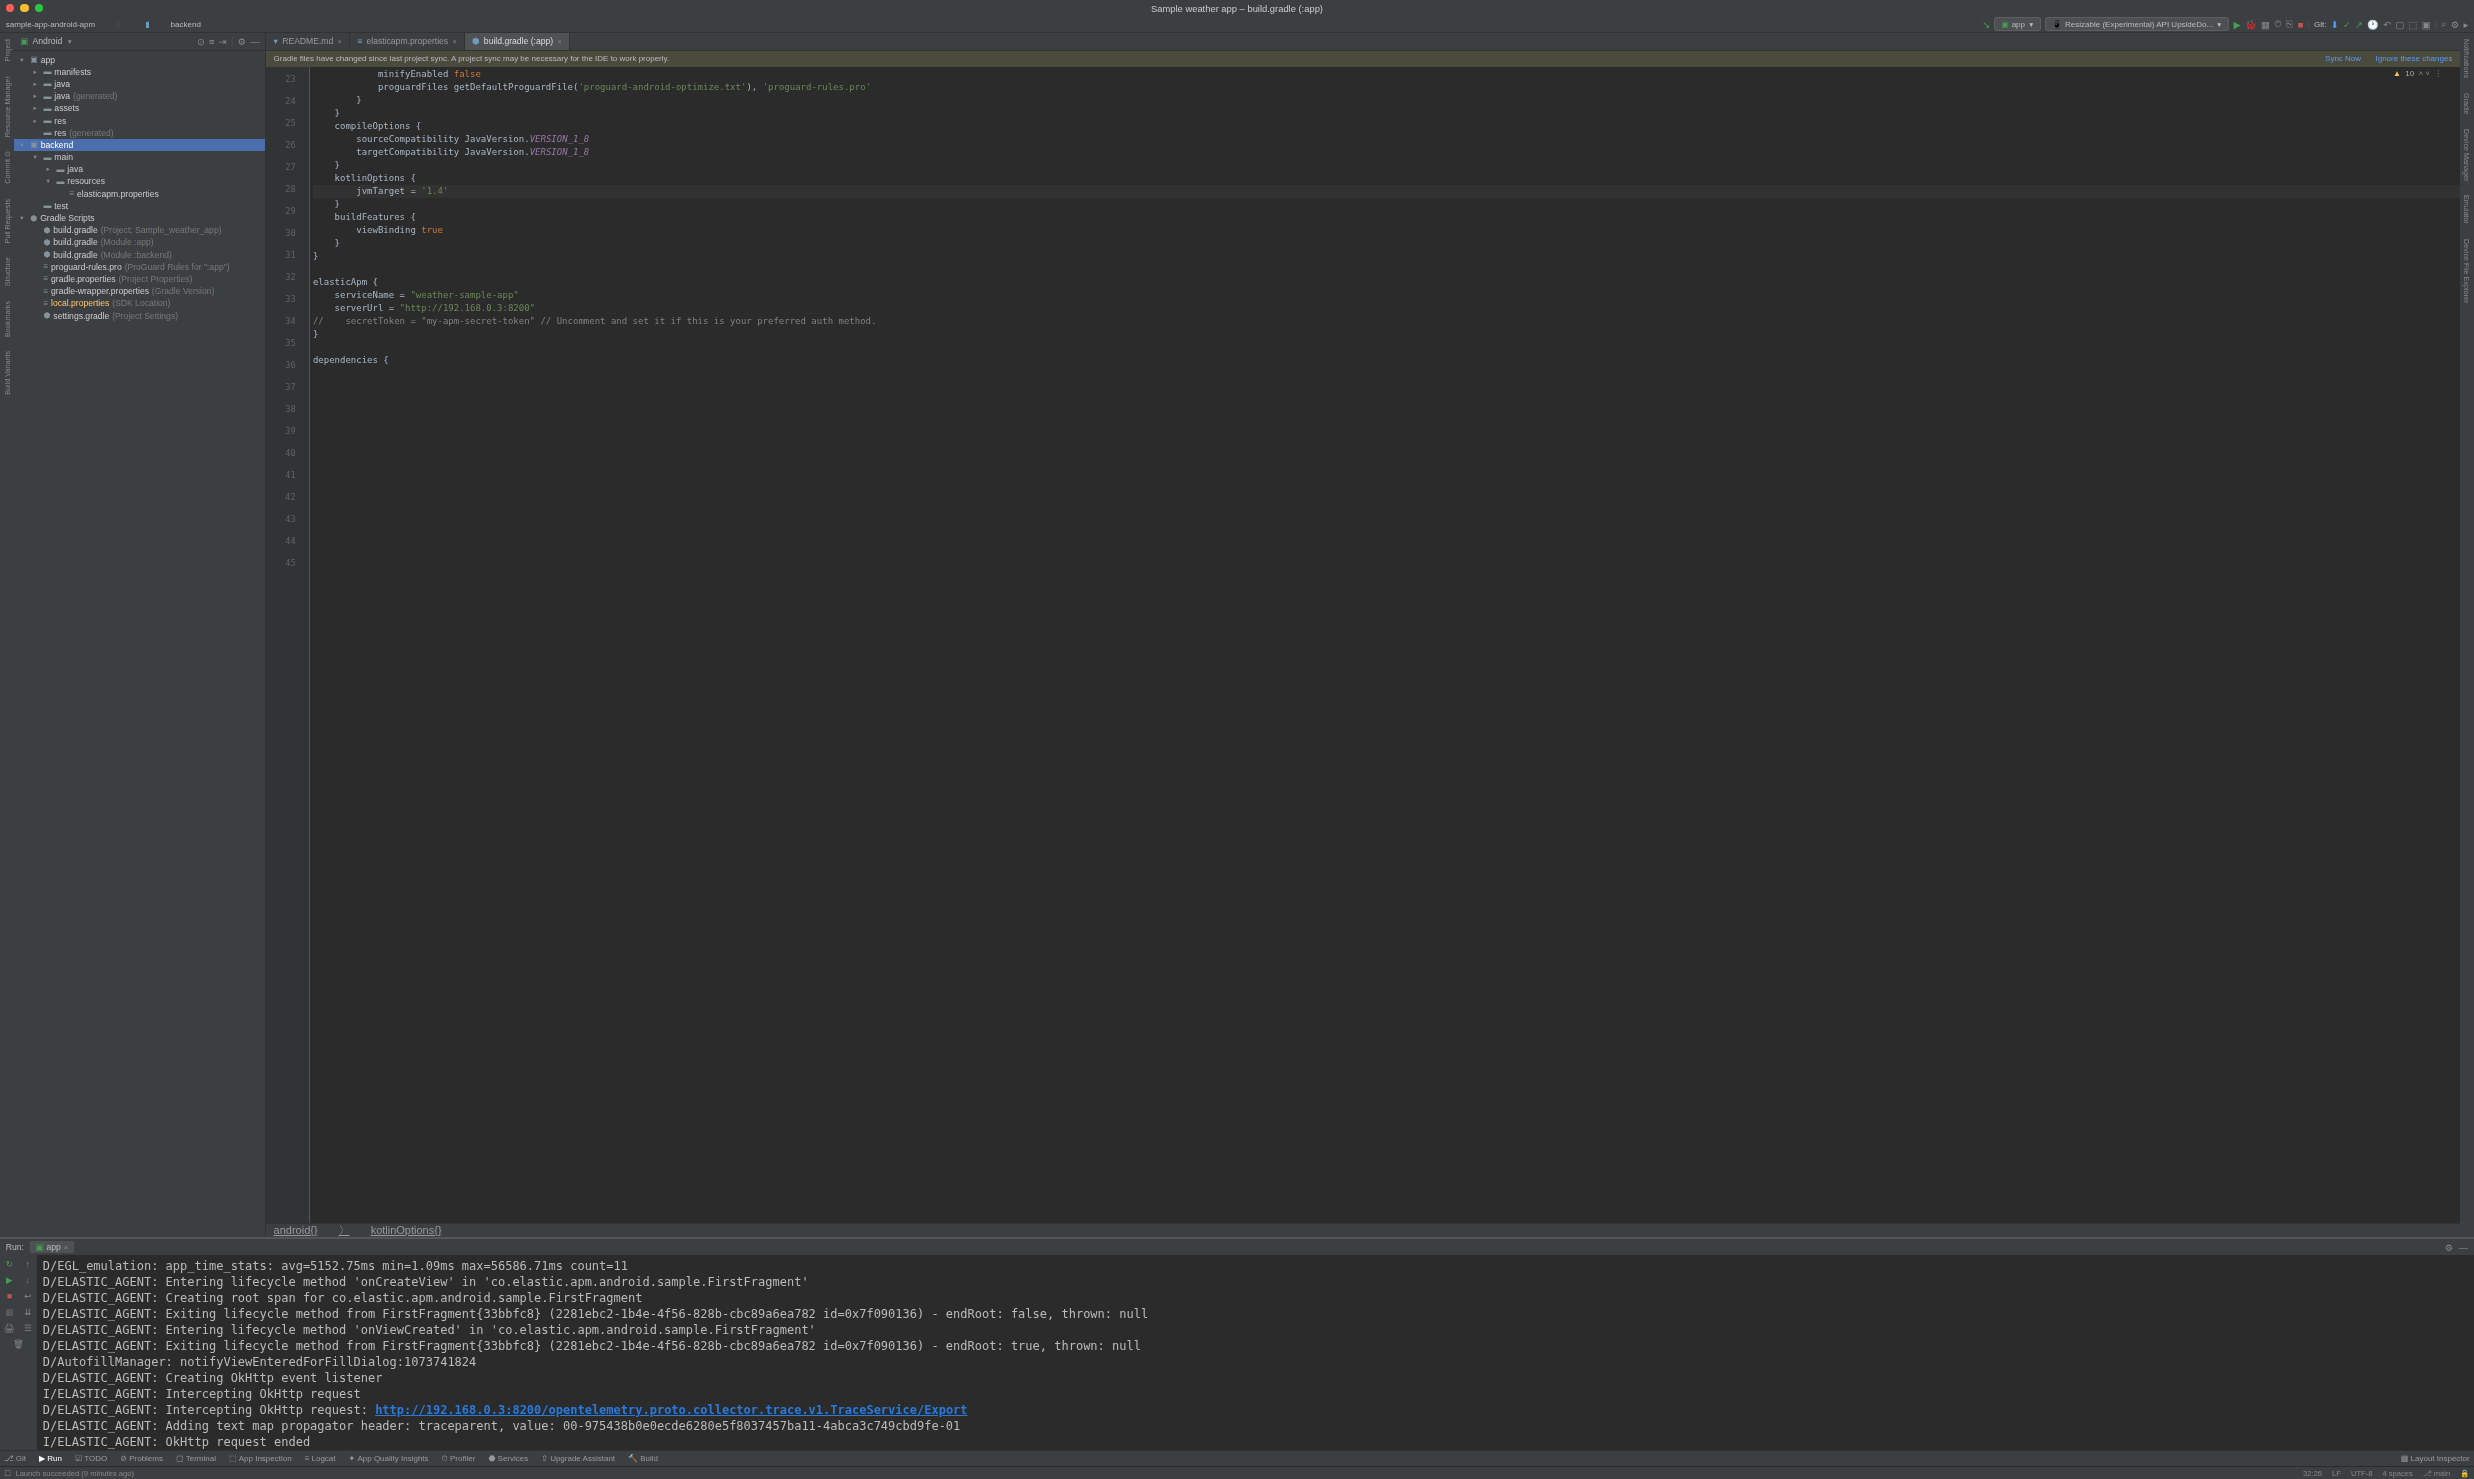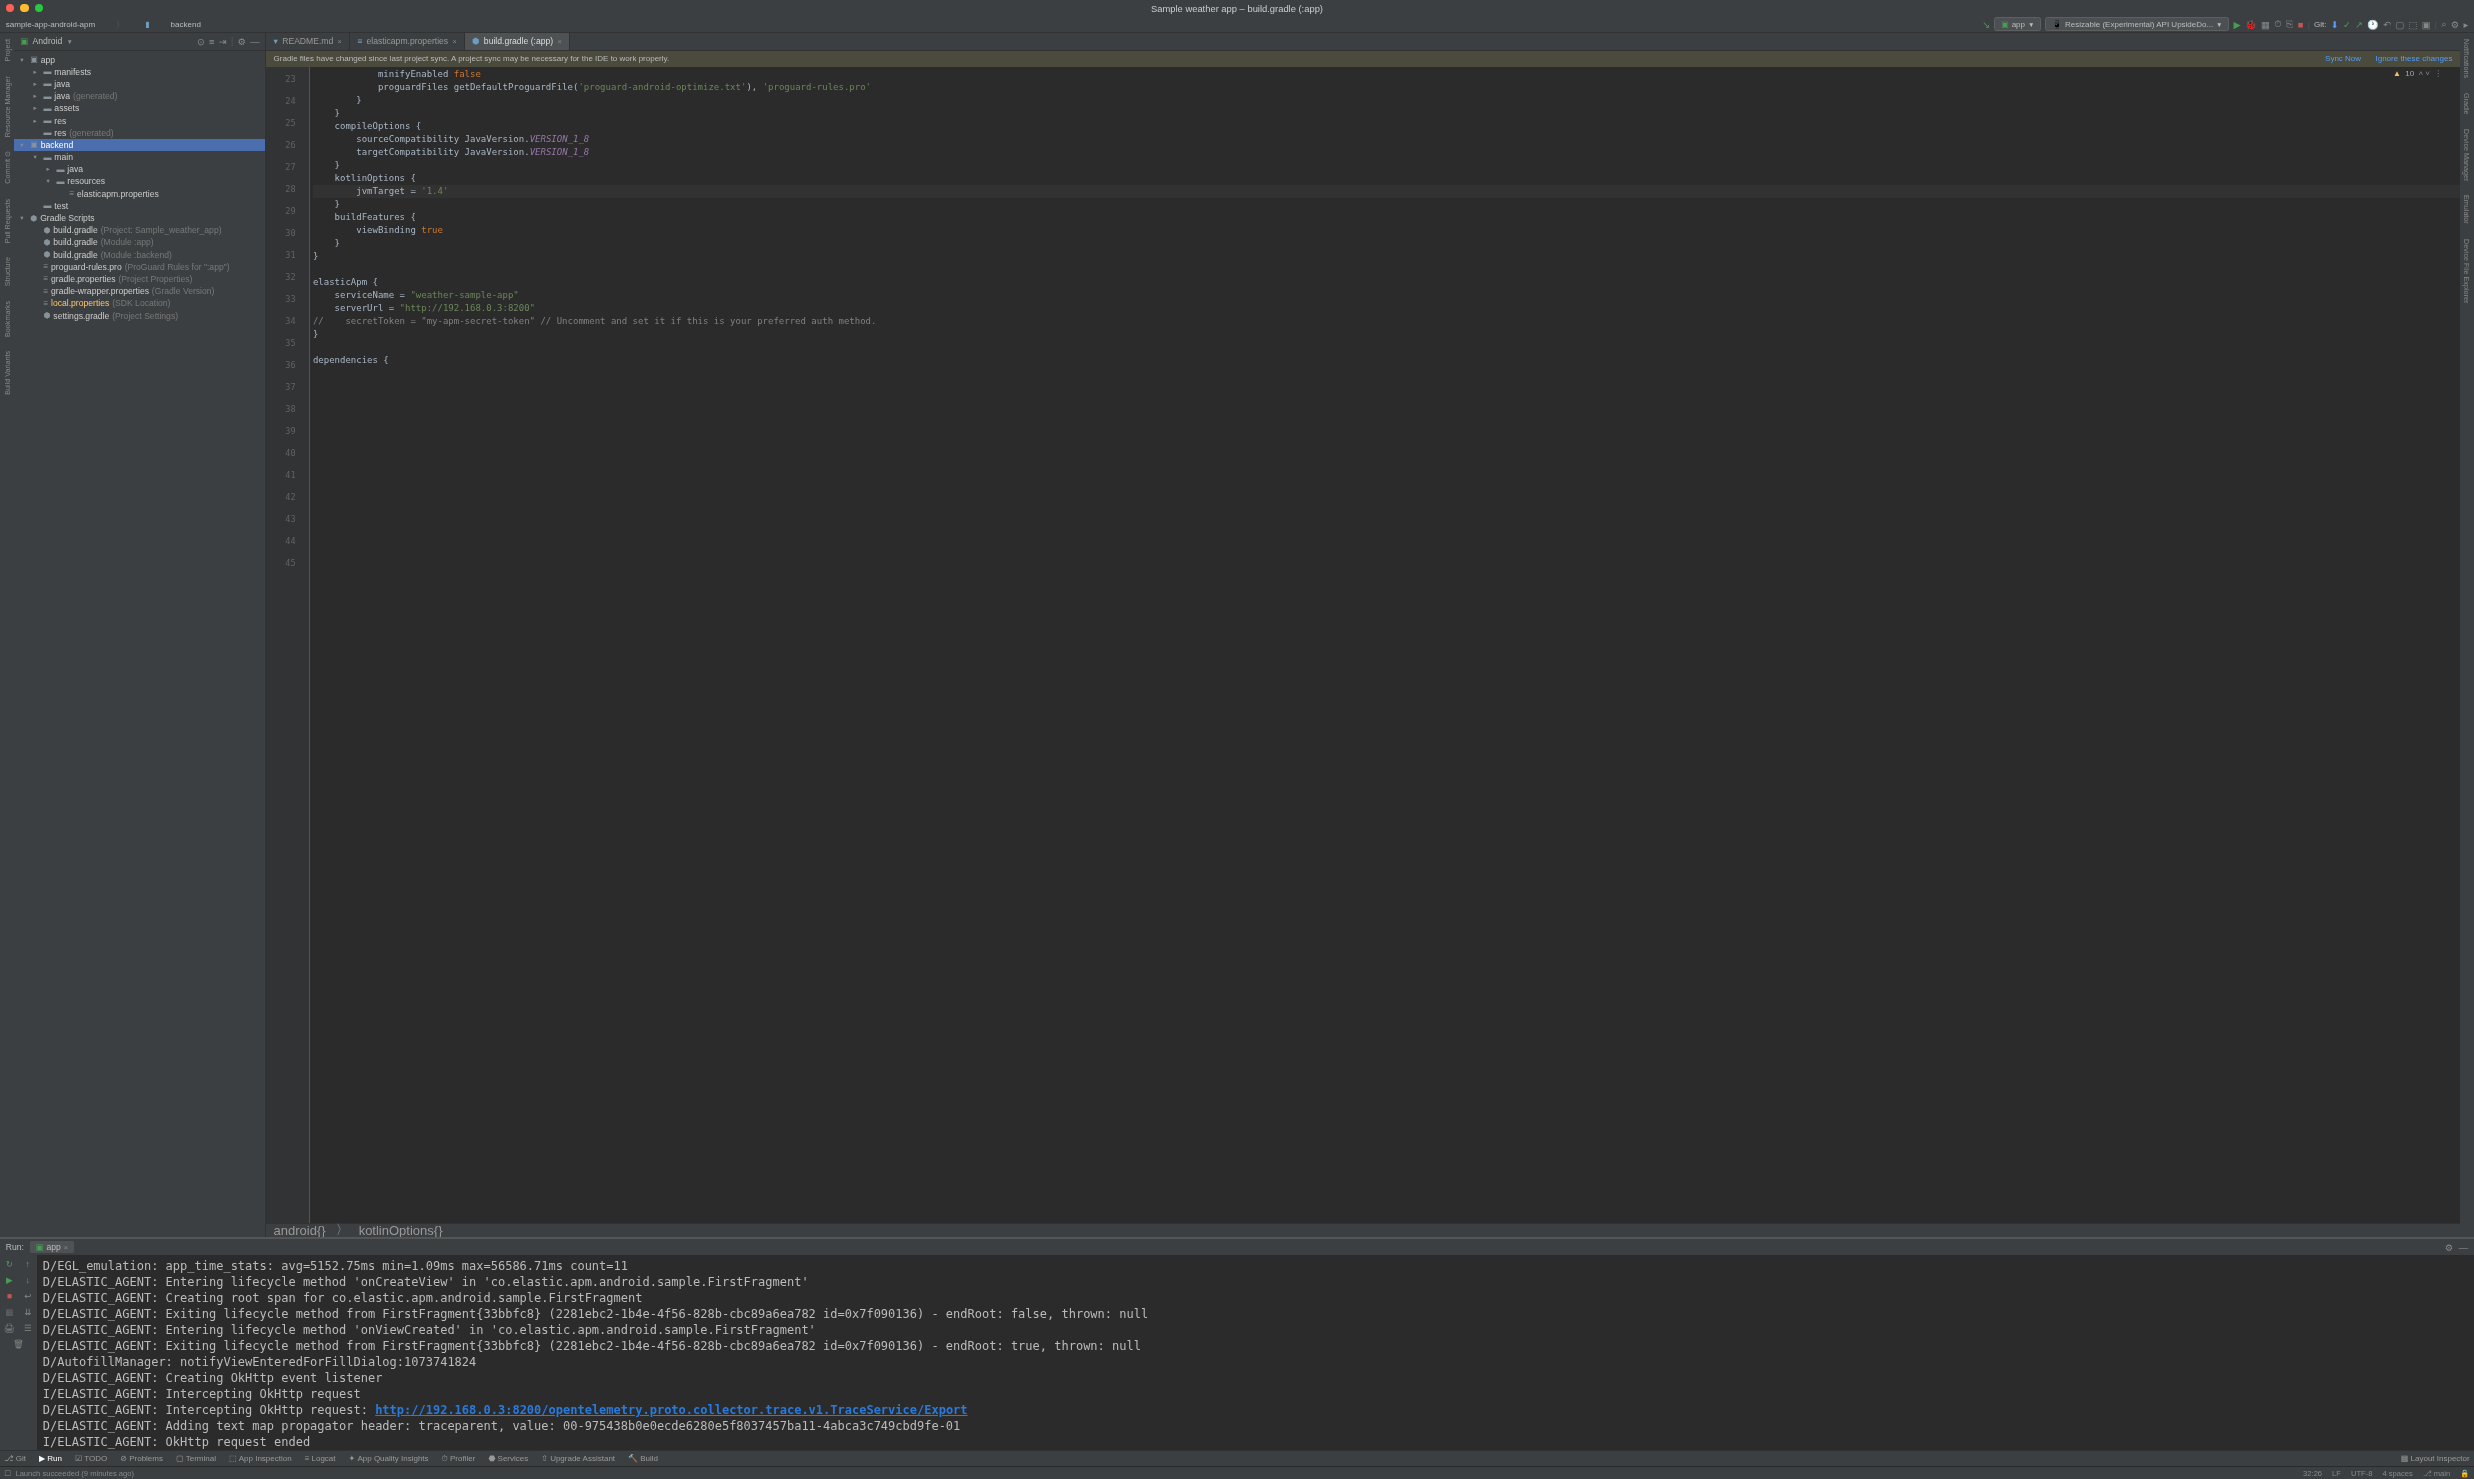--- a/index.html
+++ b/index.html
@@ -187,24 +187,25 @@
   font-size: 8px; color: #aaa;
 }
 .warn-ic { color: #f2c55c; }
 
 .breadcrumb-bar {
   height: 14.4px;
   background: #3c3f41;
   display: flex;
   align-items: center;
   padding: 0 7.2px;
-  font-size: 13px;
+  font-size: 11px;
   color: #999;
   border-top: 0.7px solid #323232;
-  gap: 10px;
+  gap: 21px;
+  text-decoration: underline;
 }
 
 .run-panel {
   height: 213px;
   background: #2b2b2b;
   border-top: 2.2px solid #555;
   display: flex;
   flex-direction: column;
 }
 .run-hdr {

